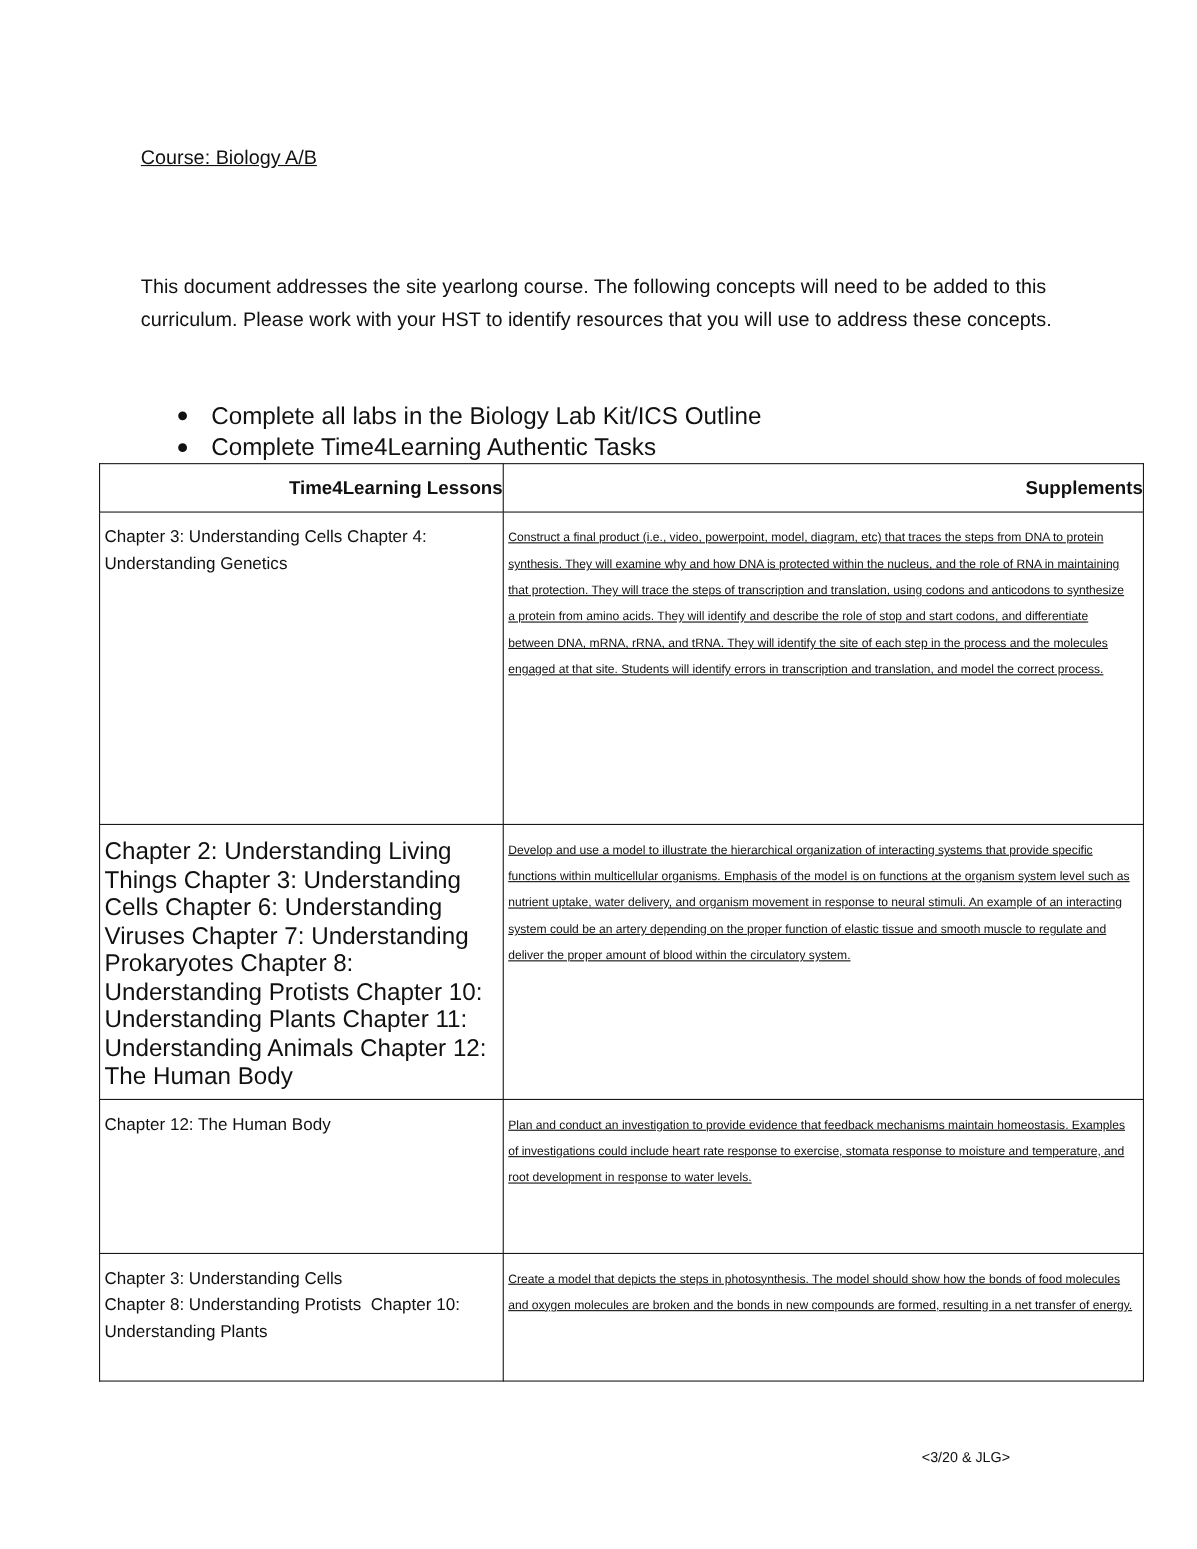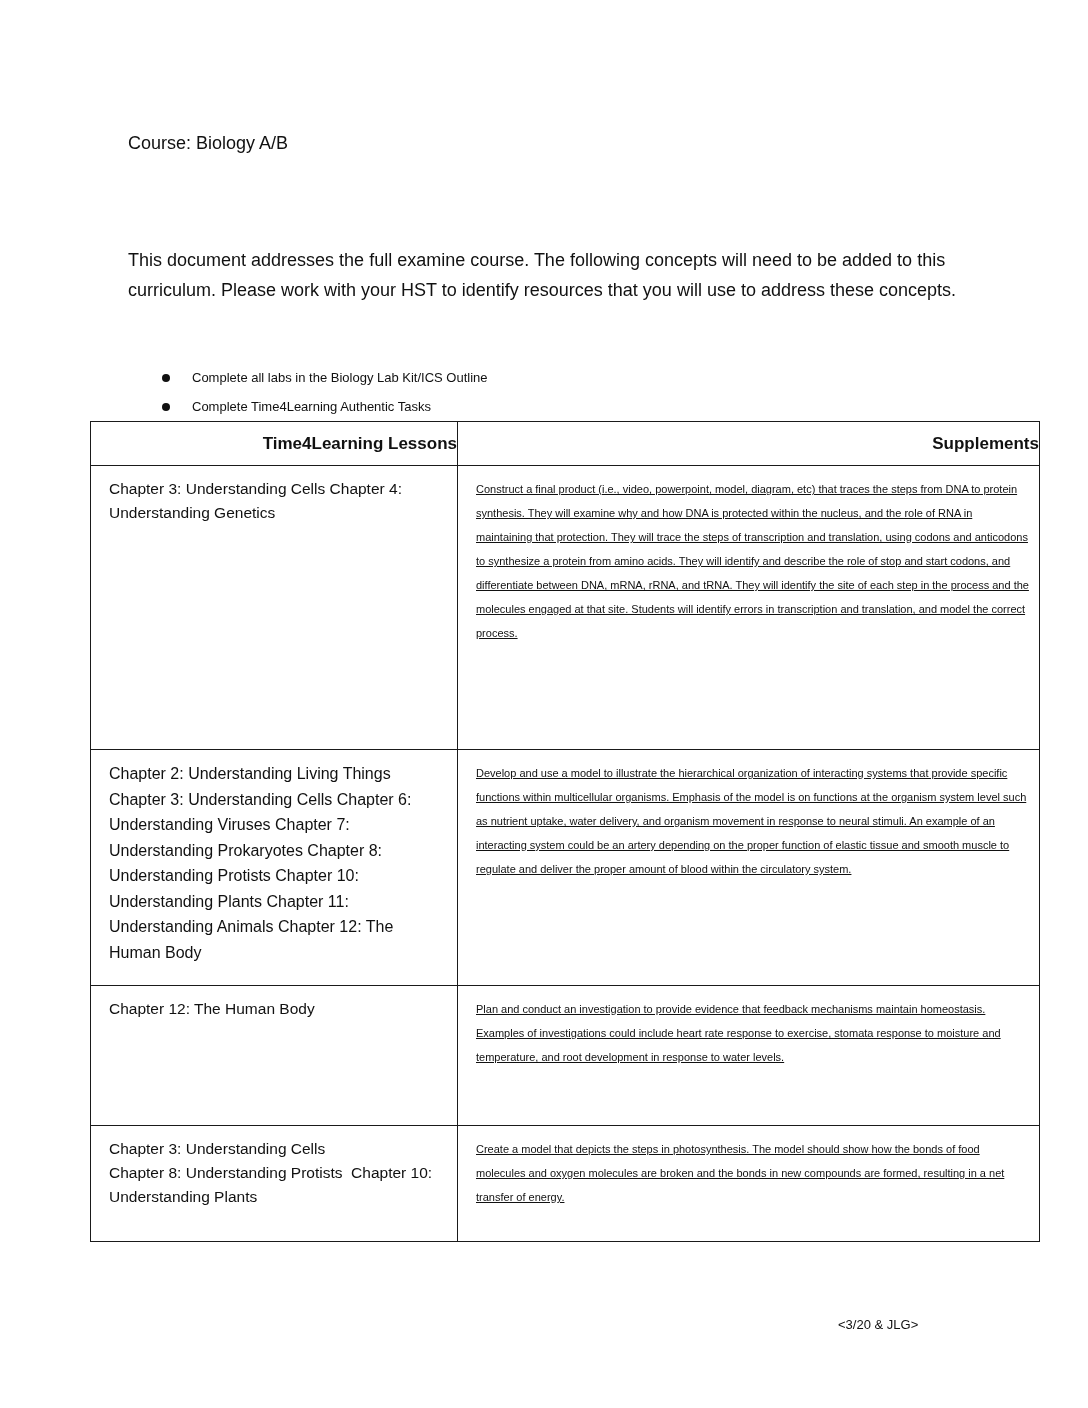--- a/index.html
+++ b/index.html
@@ -20,38 +20,39 @@
       left: 0; top: 0;
       width: 1088px;
       height: 1408px;
     }
     .meta {
       position: absolute;
       left: 128px;
       top: 129px;
       font-size: 18px;
       line-height: 29.5px;
+      text-decoration: underline;
     }
     .meta div { white-space: nowrap; }
     .intro {
       position: absolute;
       left: 128px;
       top: 245px;
       width: 840px;
       font-size: 18px;
       line-height: 30px;
     }
     .bullets {
       position: absolute;
       left: 160px;
       top: 363px;
       margin: 0;
       padding: 0;
       list-style: none;
-      font-size: 13px;
+      font-size: 22px;
       line-height: 29px;
     }
     .bullets li {
       position: relative;
       padding-left: 32px;
       white-space: nowrap;
     }
     .bullets .dot {
       position: absolute;
       left: 2px;
@@ -78,28 +79,28 @@
     table.lessons col.c2 { width: 582px; }
     table.lessons th {
       height: 43px;
       padding: 0;
       font-size: 17px;
       font-weight: bold;
       text-align: right;
       vertical-align: middle;
     }
     table.lessons td {
-      padding: 11px 8px 8px 18px;
+      padding: 11px 8px 8px 4px;
     }
     .lesson-small {
       font-size: 15.5px;
       line-height: 24px;
     }
     .lesson-large {
-      font-size: 16px;
+      font-size: 22px;
       line-height: 25.5px;
       padding-top: 12px;
     }
     .supp {
       font-size: 11px;
       line-height: 24px;
       padding-top: 2px;
       text-decoration: underline;
     }
     tr.r1 td { height: 264px; }
@@ -116,21 +117,21 @@
   </style>
 </head>
 <body>
 
 <div class="page">
 
   <div class="meta">
     <div>Course: Biology A/B</div>
   </div>
 
-  <p class="intro" style="margin:0;">This document addresses the full examine course. The following concepts will need to be added to this curriculum. Please work with your HST to identify resources that you will use to address these concepts.</p>
+  <p class="intro" style="margin:0;">This document addresses the site yearlong course. The following concepts will need to be added to this curriculum. Please work with your HST to identify resources that you will use to address these concepts.</p>
 
   <ul class="bullets">
     <li>
       <span class="dot"></span>
       <span>Complete all labs in the Biology Lab Kit/ICS Outline</span>
     </li>
     <li>
       <span class="dot"></span>
       <span>Complete Time4Learning Authentic Tasks</span>
     </li>

